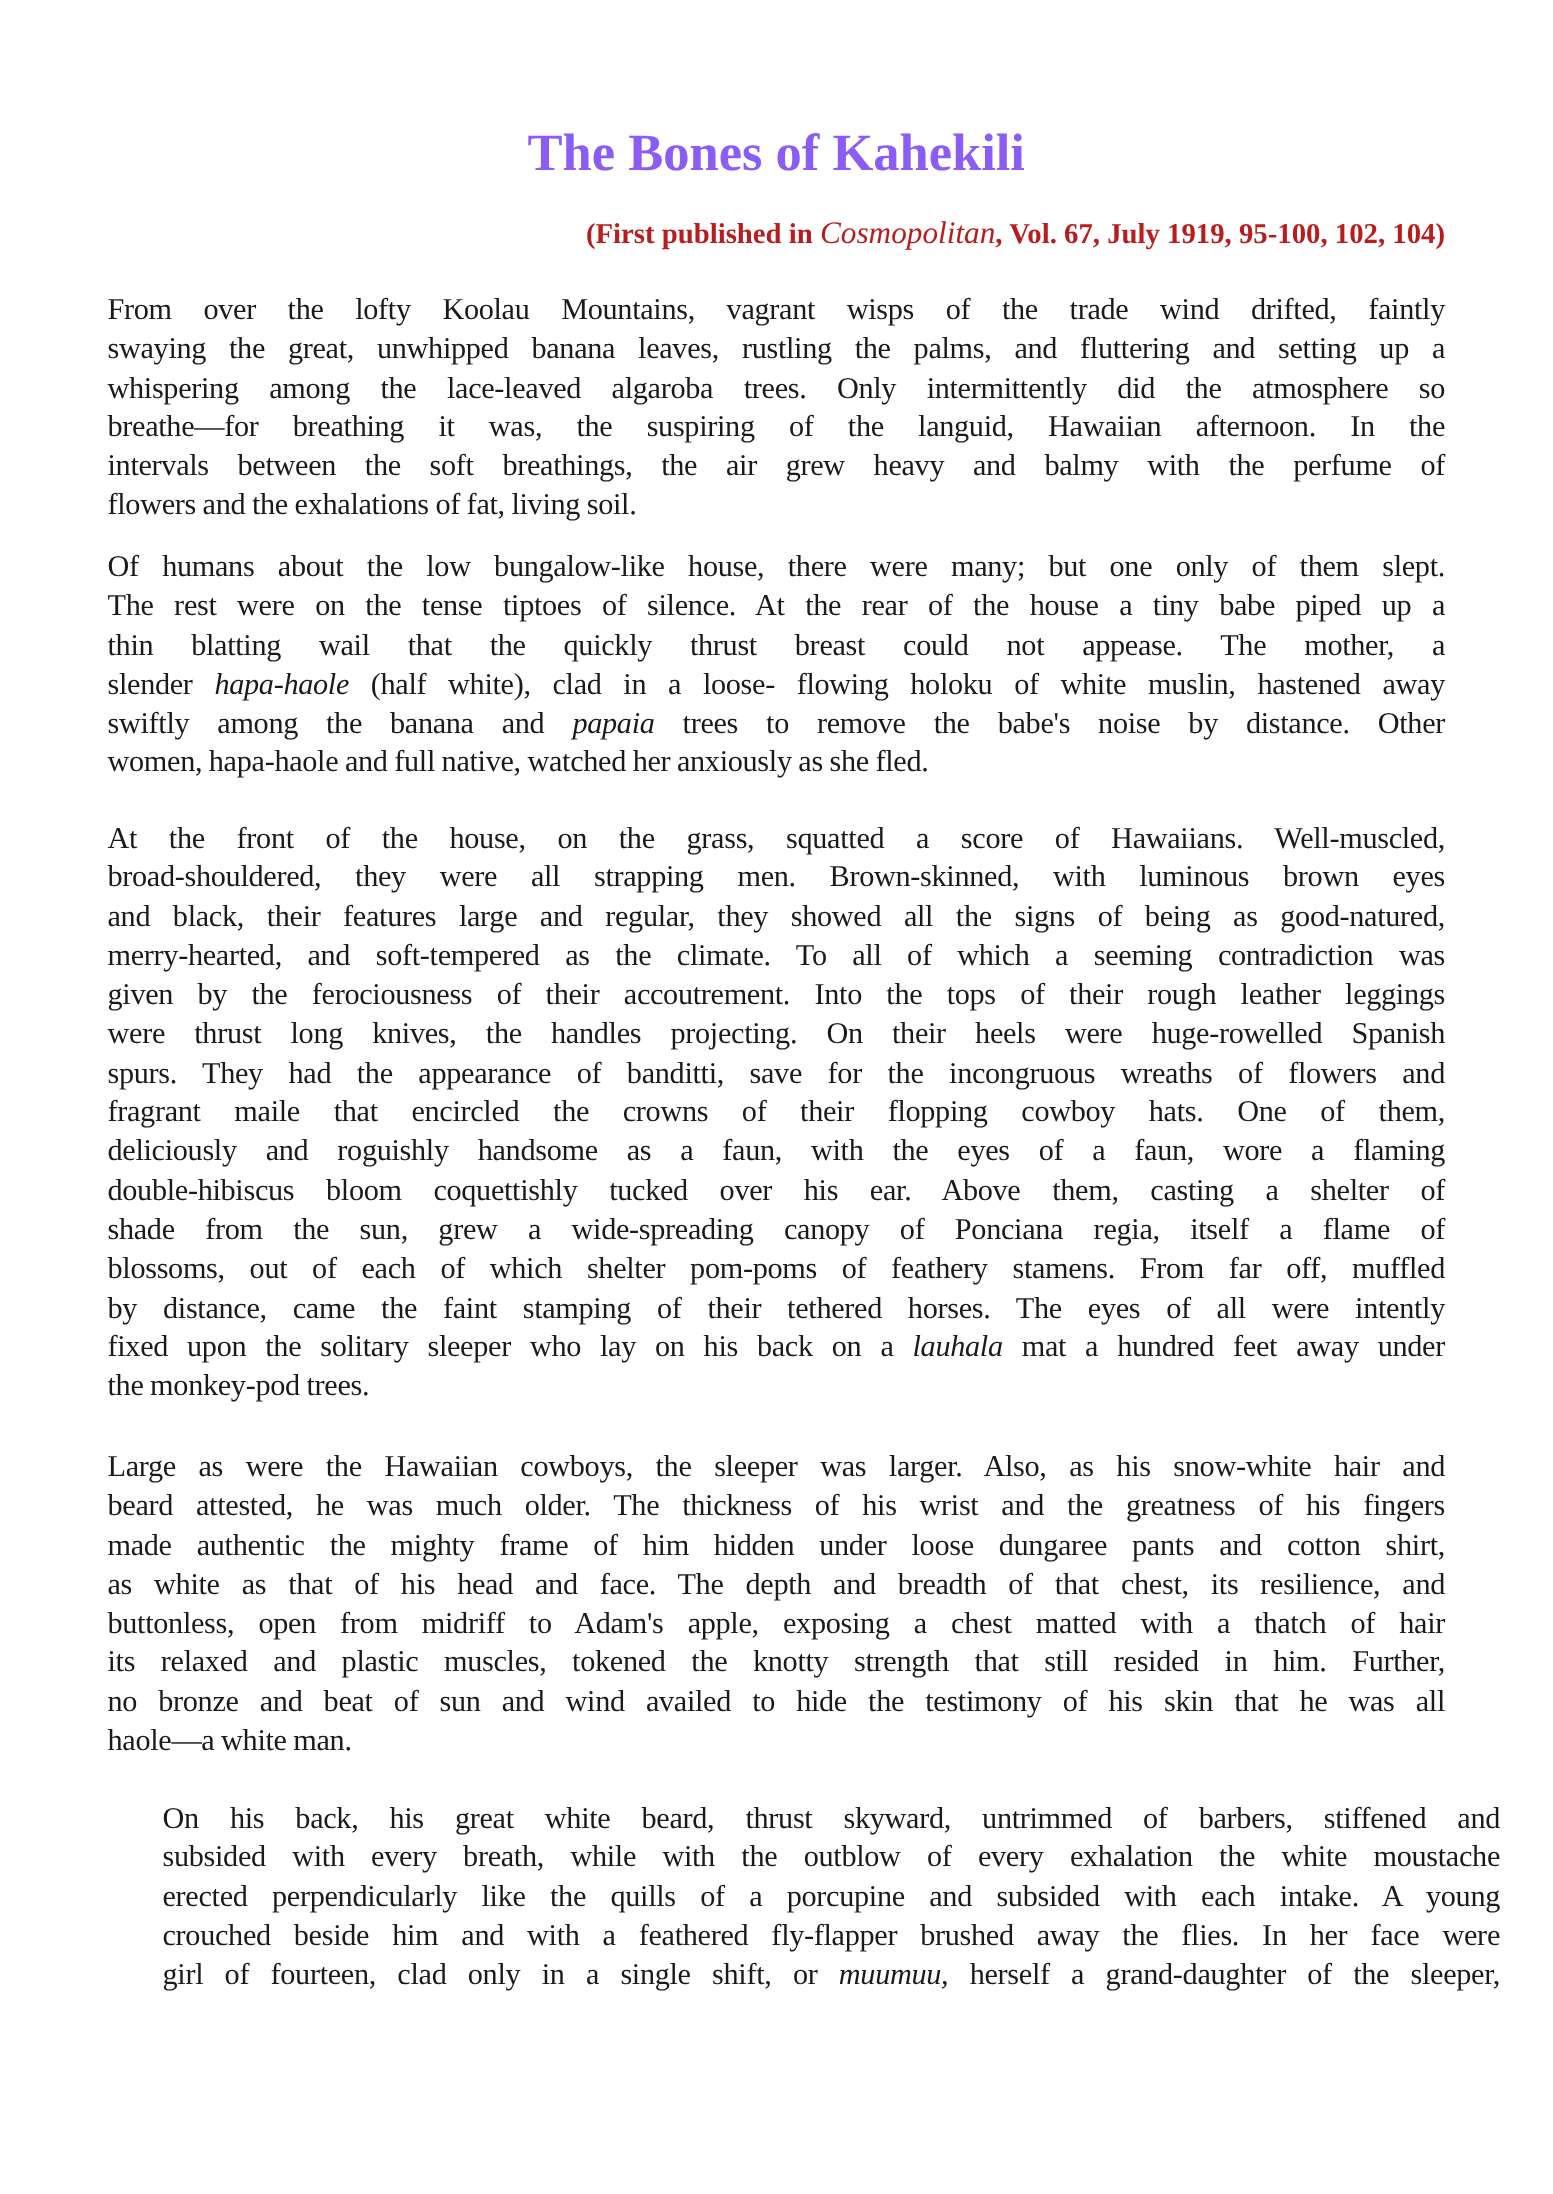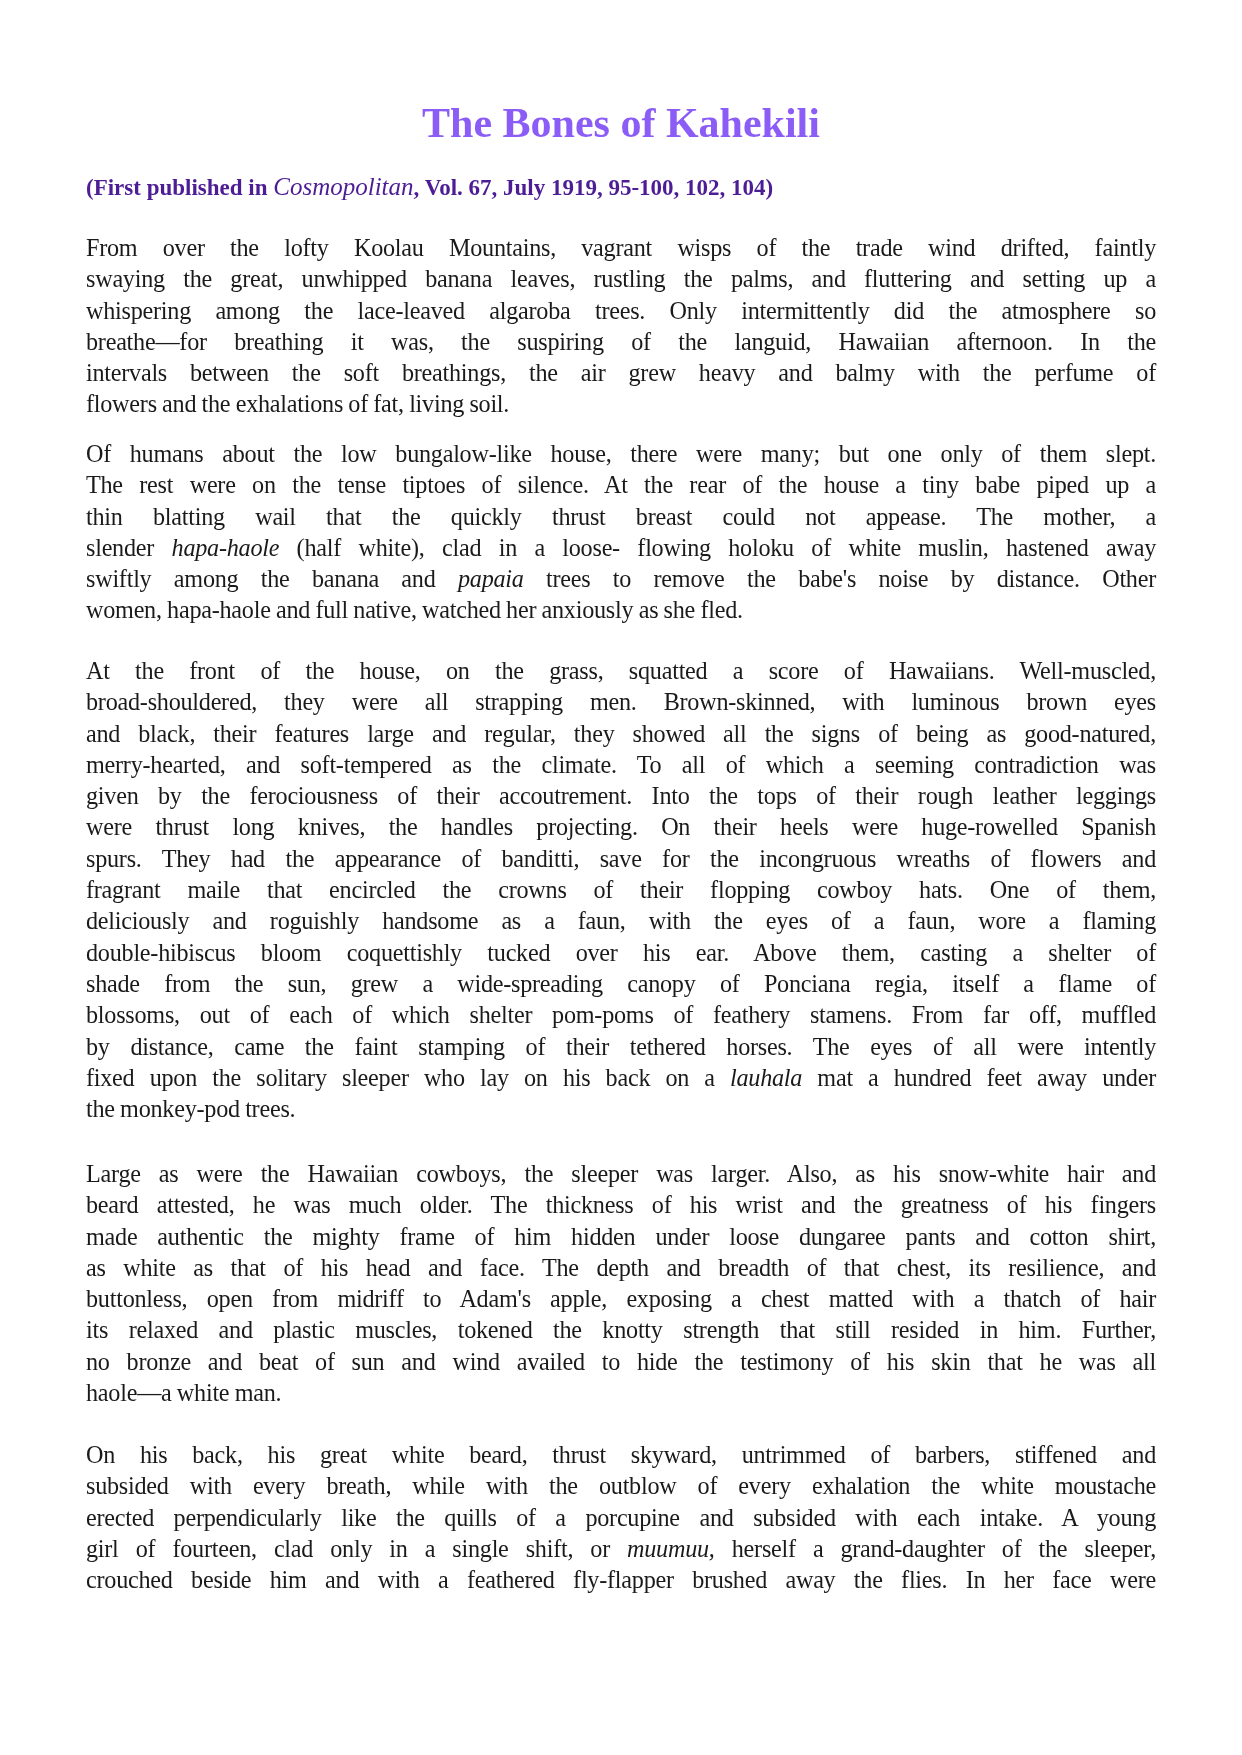--- a/index.html
+++ b/index.html
@@ -9,38 +9,38 @@
     font-family: "Liberation Serif", "DejaVu Serif", serif;
     color: #1a1a1a;
   }
   .title {
     position: absolute; top: 98px; left: 0; width: 1070px;
     text-align: center; font-weight: bold; font-size: 42px; line-height: 50px;
     color: #8b5cf6;
   }
   .subtitle {
     position: absolute; top: 172px; left: 0; width: 1070px;
-    text-align: left; font-weight: bold; font-size: 23px; line-height: 30px;
-    color: #4c1d95;
+    text-align: right; font-weight: bold; font-size: 23px; line-height: 30px;
+    color: #b91c1c;
   }
   .subtitle .mag { font-style: italic; font-weight: normal; font-size: 25px; }
   .para {
     position: absolute; left: 0; width: 1070px;
     font-size: 24.2px; line-height: 31.3px;
     text-align: justify; text-align-last: left;
     letter-spacing: -0.25px; word-spacing: -0.5px;
   }
   .para .line { display: block; text-align: justify; text-align-last: justify; white-space: nowrap; overflow: visible; }
   .para .line.last { text-align-last: left; }
   .para em { font-style: italic; }
   #p1 { top: 232px; }
   #p2 { top: 438px; }
   #p3 { top: 655px; }
   #p4 { top: 1158px; }
-  #p5 { top: 1439px; }
+  #p5 { top: 1439px; margin-left: 44px; }
 </style>
 </head>
 <body>
 
 <div class="page">
   <h1 class="title" style="margin:0">The Bones of Kahekili</h1>
   <div class="subtitle">
     <span>(First published in </span><span class="mag">Cosmopolitan</span><span>, Vol. 67, July 1919, 95-100, 102, 104)</span>
   </div>
 
@@ -84,16 +84,16 @@
       <span class="line"><span>as white as that of his head and face. The depth and breadth of that chest, its resilience, and</span></span>
       <span class="line"><span>buttonless, open from midriff to Adam's apple, exposing a chest matted with a thatch of hair</span></span>
       <span class="line"><span>its relaxed and plastic muscles, tokened the knotty strength that still resided in him. Further,</span></span>
       <span class="line"><span>no bronze and beat of sun and wind availed to hide the testimony of his skin that he was all</span></span>
       <span class="line last"><span>haole—a white man.</span></span>
     </div>
   <div class="para" id="p5">
       <span class="line"><span>On his back, his great white beard, thrust skyward, untrimmed of barbers, stiffened and</span></span>
       <span class="line"><span>subsided with every breath, while with the outblow of every exhalation the white moustache</span></span>
       <span class="line"><span>erected perpendicularly like the quills of a porcupine and subsided with each intake. A young</span></span>
+      <span class="line"><span>crouched beside him and with a feathered fly-flapper brushed away the flies. In her face were</span></span>
       <span class="line"><span>girl of fourteen, clad only in a single shift, or </span><em>muumuu,</em><span> herself a grand-daughter of the sleeper,</span></span>
-      <span class="line"><span>crouched beside him and with a feathered fly-flapper brushed away the flies. In her face were</span></span>
     </div>
 </div>
 
 </body></html>

